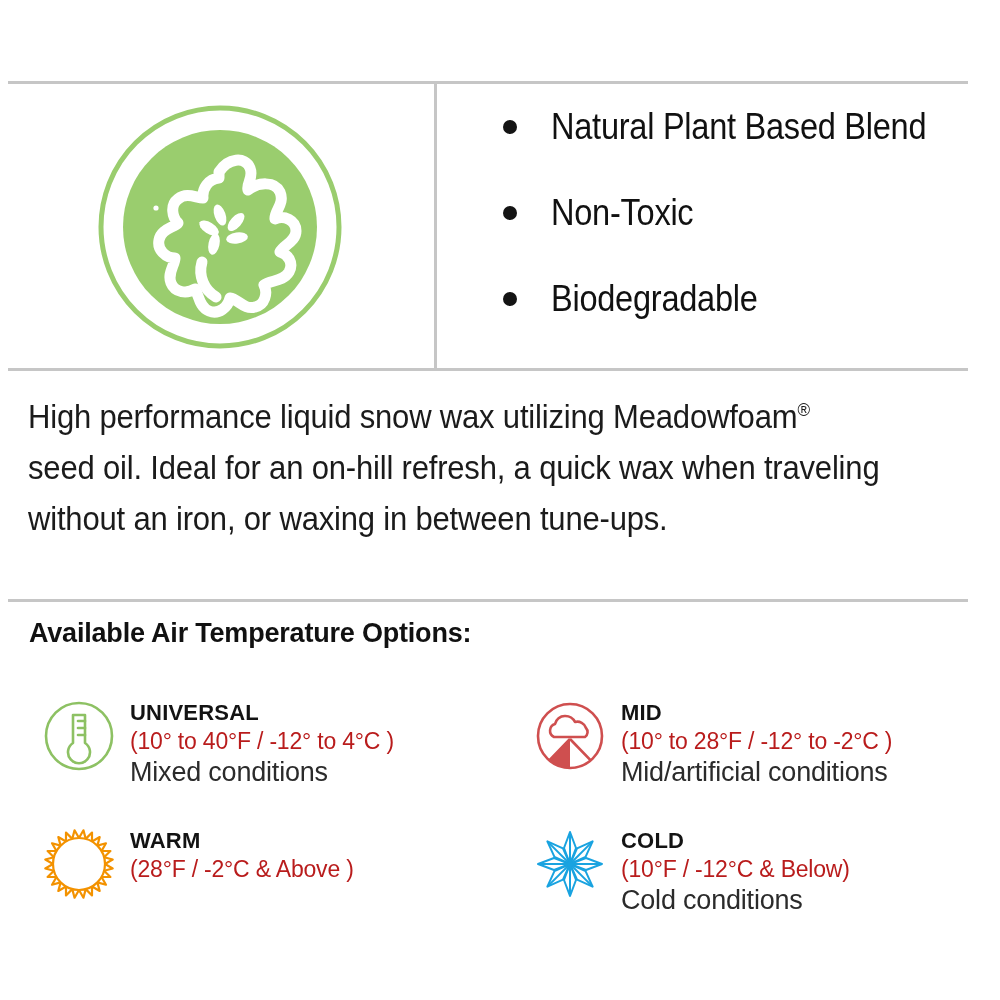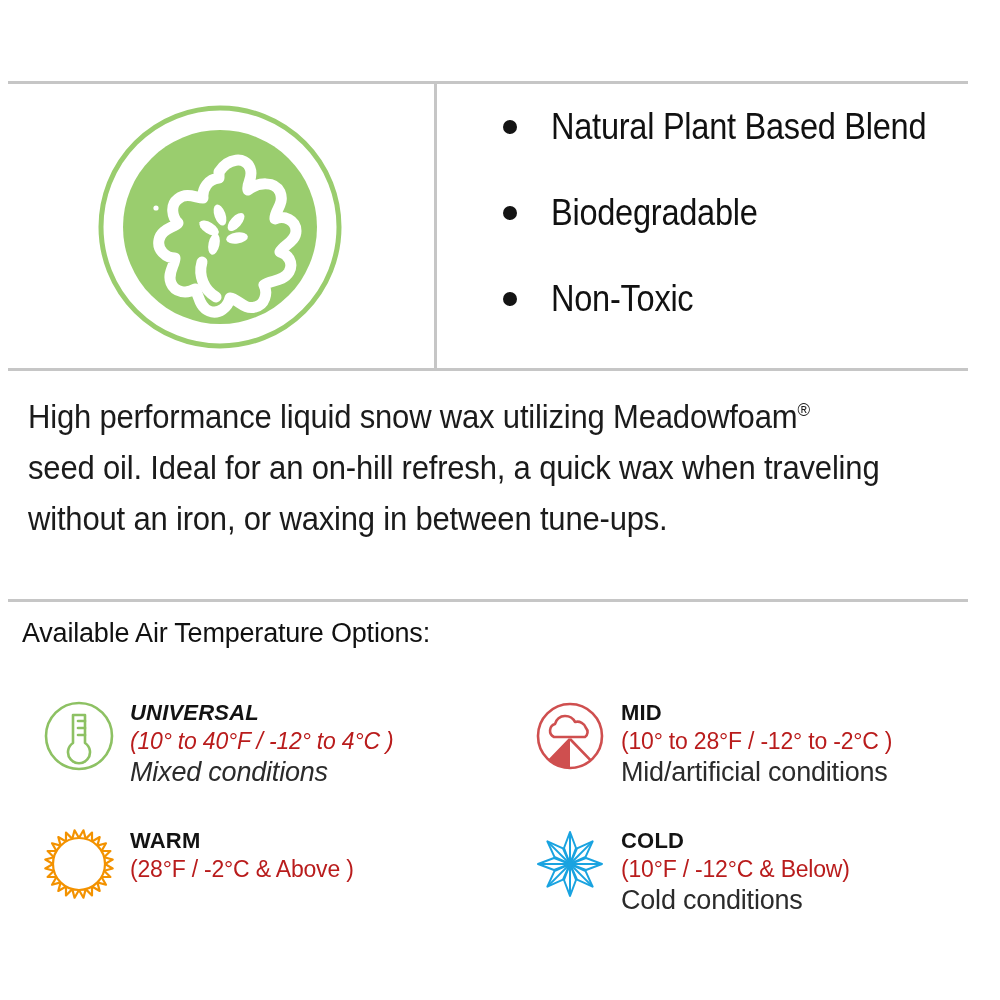--- a/index.html
+++ b/index.html
@@ -116,41 +116,41 @@
     transform-origin: left top;
   }
   .description sup {
     font-size: 0.55em;
     vertical-align: super;
   }
 
   
   .temp-heading {
     position: absolute;
-    left: 22px;
+    left: 29px;
     top: 618px;
     font-size: 27px;
-    font-weight: normal;
+    font-weight: bold;
     color: #111111;
     letter-spacing: -0.2px;
   }
 
   .temp-grid {
     position: absolute;
     left: 0;
     top: 697px;
     width: 1000px;
   }
   .temp-item {
     position: absolute;
     display: flex;
     align-items: flex-start;
     width: 470px;
   }
-  #temp-universal { left: 42px;  top: 0px; font-style: italic;   }
+  #temp-universal { left: 42px;  top: 0px;   }
   #temp-mid       { left: 533px; top: 0px;   }
   #temp-warm      { left: 42px;  top: 128px; }
   #temp-cold      { left: 533px; top: 128px; }
 
   .temp-icon {
     width: 74px;
     height: 74px;
     flex: none;
     margin-right: 14px;
     margin-top: 2px;
@@ -228,25 +228,25 @@
       </svg>
     </div>
 
     <div class="bullets">
       <div class="bullet-row">
         <span class="bullet-dot"></span>
         <span class="bullet-text">Natural Plant Based Blend</span>
       </div>
       <div class="bullet-row">
         <span class="bullet-dot"></span>
-        <span class="bullet-text">Biodegradable</span>
+        <span class="bullet-text">Non-Toxic</span>
       </div>
       <div class="bullet-row">
         <span class="bullet-dot"></span>
-        <span class="bullet-text">Non-Toxic</span>
+        <span class="bullet-text">Biodegradable</span>
       </div>
     </div>
   </div>
 
   <div class="description">
     <span>High performance liquid snow wax utilizing</span>
     <span>Meadowfoam</span><sup>®</sup><span> seed oil. Ideal for an on-hill refresh, a</span>
     <span>quick wax when traveling without an iron, or waxing</span>
     <span>in between tune-ups.</span>
   </div>

